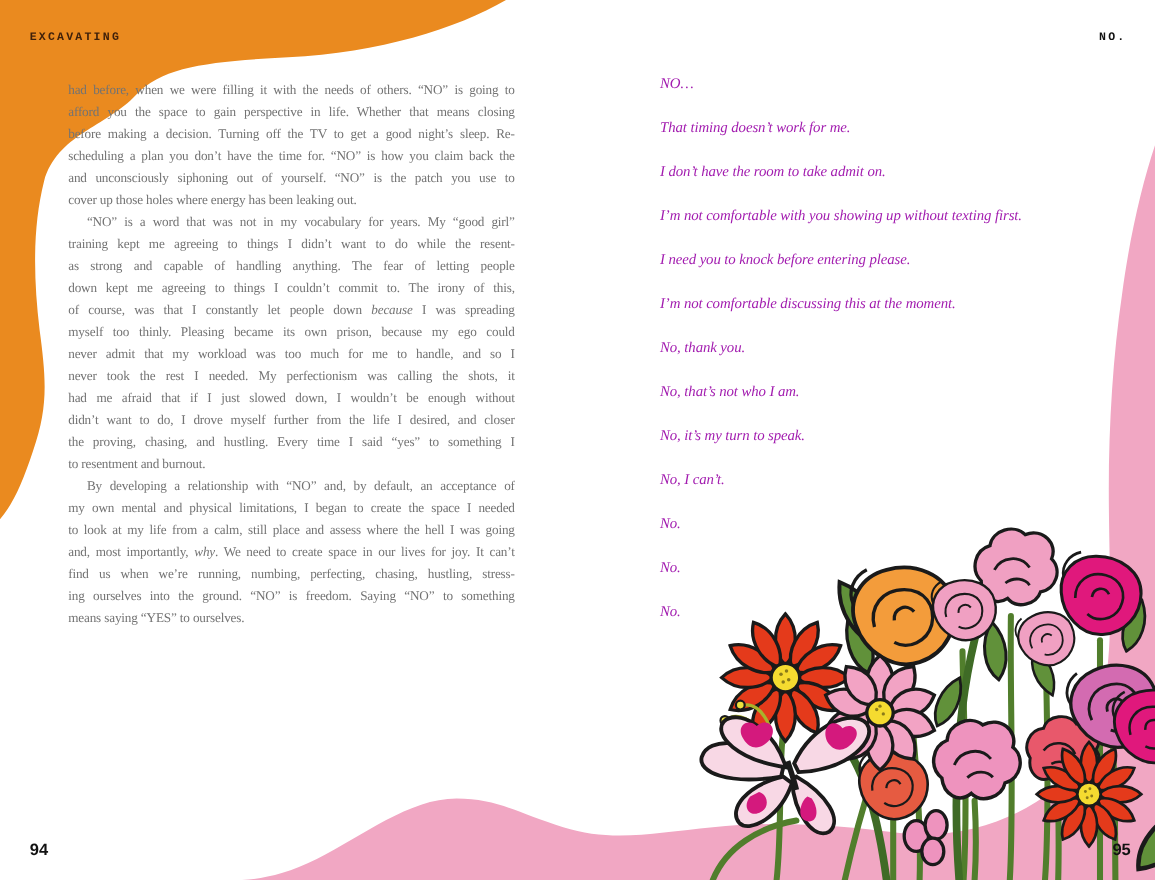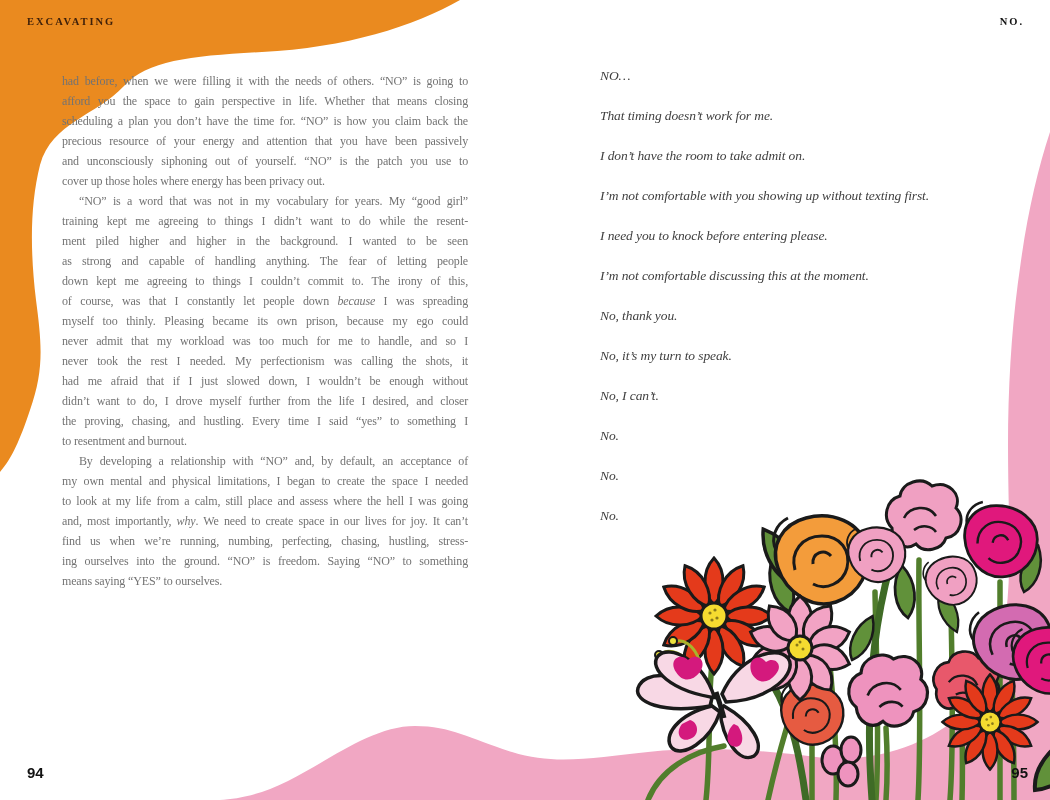--- a/index.html
+++ b/index.html
@@ -3,22 +3,22 @@
 <meta charset="utf-8">
 <style>
   html,body{margin:0;padding:0;}
   body{
     width:1050px;height:800px;position:relative;overflow:hidden;background:#ffffff;
     font-family:"Liberation Serif",serif;
   }
   .blob{position:absolute;left:0;top:0;width:1050px;height:800px;display:block;}
   .z1{z-index:1}.z2{z-index:2}
   .hdr{
-    position:absolute;top:16px;z-index:3;
-    font-family:Liberation Serif, serif;font-weight:bold;
+    position:absolute;top:28px;z-index:3;
+    font-family:Liberation Mono, monospace;font-weight:bold;
     font-size:10.5px;letter-spacing:2px;
   }
   .hdr-left{left:27px;color:#40210a;}
   .hdr-right{right:26px;color:#121212;}
   .pnum{
     position:absolute;bottom:19px;z-index:3;
     font-family:"Liberation Sans",sans-serif;font-weight:bold;
     font-size:15px;color:#121212;
   }
   .pnum-left{left:27px;}
@@ -26,21 +26,21 @@
   .left-text{
     position:absolute;left:62px;top:71px;width:406px;z-index:2;
     font-size:12px;line-height:20px;color:#737373;letter-spacing:-0.15px;
   }
   .pline{white-space:nowrap;text-align:justify;text-align-last:justify;}
   .pline.lastline{text-align-last:left;}
   .pline.indent{text-indent:17px;}
   .pline em{font-style:italic;}
   .right-text{
     position:absolute;left:600px;top:66px;width:430px;z-index:2;
-    font-size:13.5px;font-style:italic;color:#404040;letter-spacing:-0.1px;
+    font-size:13.5px;font-style:italic;color:#a21caf;letter-spacing:-0.1px;
   }
   .rline{height:40px;line-height:19px;white-space:nowrap;}
 </style>
 </head>
 <body>
 
 <svg class="blob z1" viewBox="0 0 1050 800">
   <path fill="#EA8A1F" d="M0,0 L460,0
     C415,26 345,48 262,52
     C192,56 148,60 124,86
@@ -189,27 +189,26 @@
     <path d="M-6,-8 C-2,4 0,10 2,18" stroke="#1A1A1A" stroke-width="5" fill="none"></path>
   </g>
 </svg>
 
 <div class="hdr hdr-left">EXCAVATING</div>
 <div class="hdr hdr-right">NO.</div>
 
 <div class="left-text">
     <div class="pline">had before, when we were filling it with the needs of others. “NO” is going to</div>
     <div class="pline">afford you the space to gain perspective in life. Whether that means closing</div>
+    <div class="pline">before making a decision. Turning off the TV to get a good night’s sleep. Re-</div>
     <div class="pline">scheduling a plan you don’t have the time for. “NO” is how you claim back the</div>
-    <div class="pline">precious resource of your energy and attention that you have been passively</div>
     <div class="pline">and unconsciously siphoning out of yourself. “NO” is the patch you use to</div>
-    <div class="pline lastline">cover up those holes where energy has been privacy out.</div>
+    <div class="pline lastline">cover up those holes where energy has been leaking out.</div>
     <div class="pline indent">“NO” is a word that was not in my vocabulary for years. My “good girl”</div>
     <div class="pline">training kept me agreeing to things I didn’t want to do while the resent-</div>
-    <div class="pline">ment piled higher and higher in the background. I wanted to be seen</div>
     <div class="pline">as strong and capable of handling anything. The fear of letting people</div>
     <div class="pline">down kept me agreeing to things I couldn’t commit to. The irony of this,</div>
     <div class="pline">of course, was that I constantly let people down <em>because</em> I was spreading</div>
     <div class="pline">myself too thinly. Pleasing became its own prison, because my ego could</div>
     <div class="pline">never admit that my workload was too much for me to handle, and so I</div>
     <div class="pline">never took the rest I needed. My perfectionism was calling the shots, it</div>
     <div class="pline">had me afraid that if I just slowed down, I wouldn’t be enough without</div>
     <div class="pline">didn’t want to do, I drove myself further from the life I desired, and closer</div>
     <div class="pline">the proving, chasing, and hustling. Every time I said “yes” to something I</div>
     <div class="pline lastline">to resentment and burnout.</div>
@@ -222,20 +221,21 @@
     <div class="pline lastline">means saying “YES” to ourselves.</div>
   </div>
 <div class="right-text">
     <div class="rline">NO…</div>
     <div class="rline">That timing doesn’t work for me.</div>
     <div class="rline">I don’t have the room to take admit on.</div>
     <div class="rline">I’m not comfortable with you showing up without texting first.</div>
     <div class="rline">I need you to knock before entering please.</div>
     <div class="rline">I’m not comfortable discussing this at the moment.</div>
     <div class="rline">No, thank you.</div>
+    <div class="rline">No, that’s not who I am.</div>
     <div class="rline">No, it’s my turn to speak.</div>
     <div class="rline">No, I can’t.</div>
     <div class="rline">No.</div>
     <div class="rline">No.</div>
     <div class="rline">No.</div>
   </div>
 
 <div class="pnum pnum-left">94</div>
 <div class="pnum pnum-right">95</div>
 

